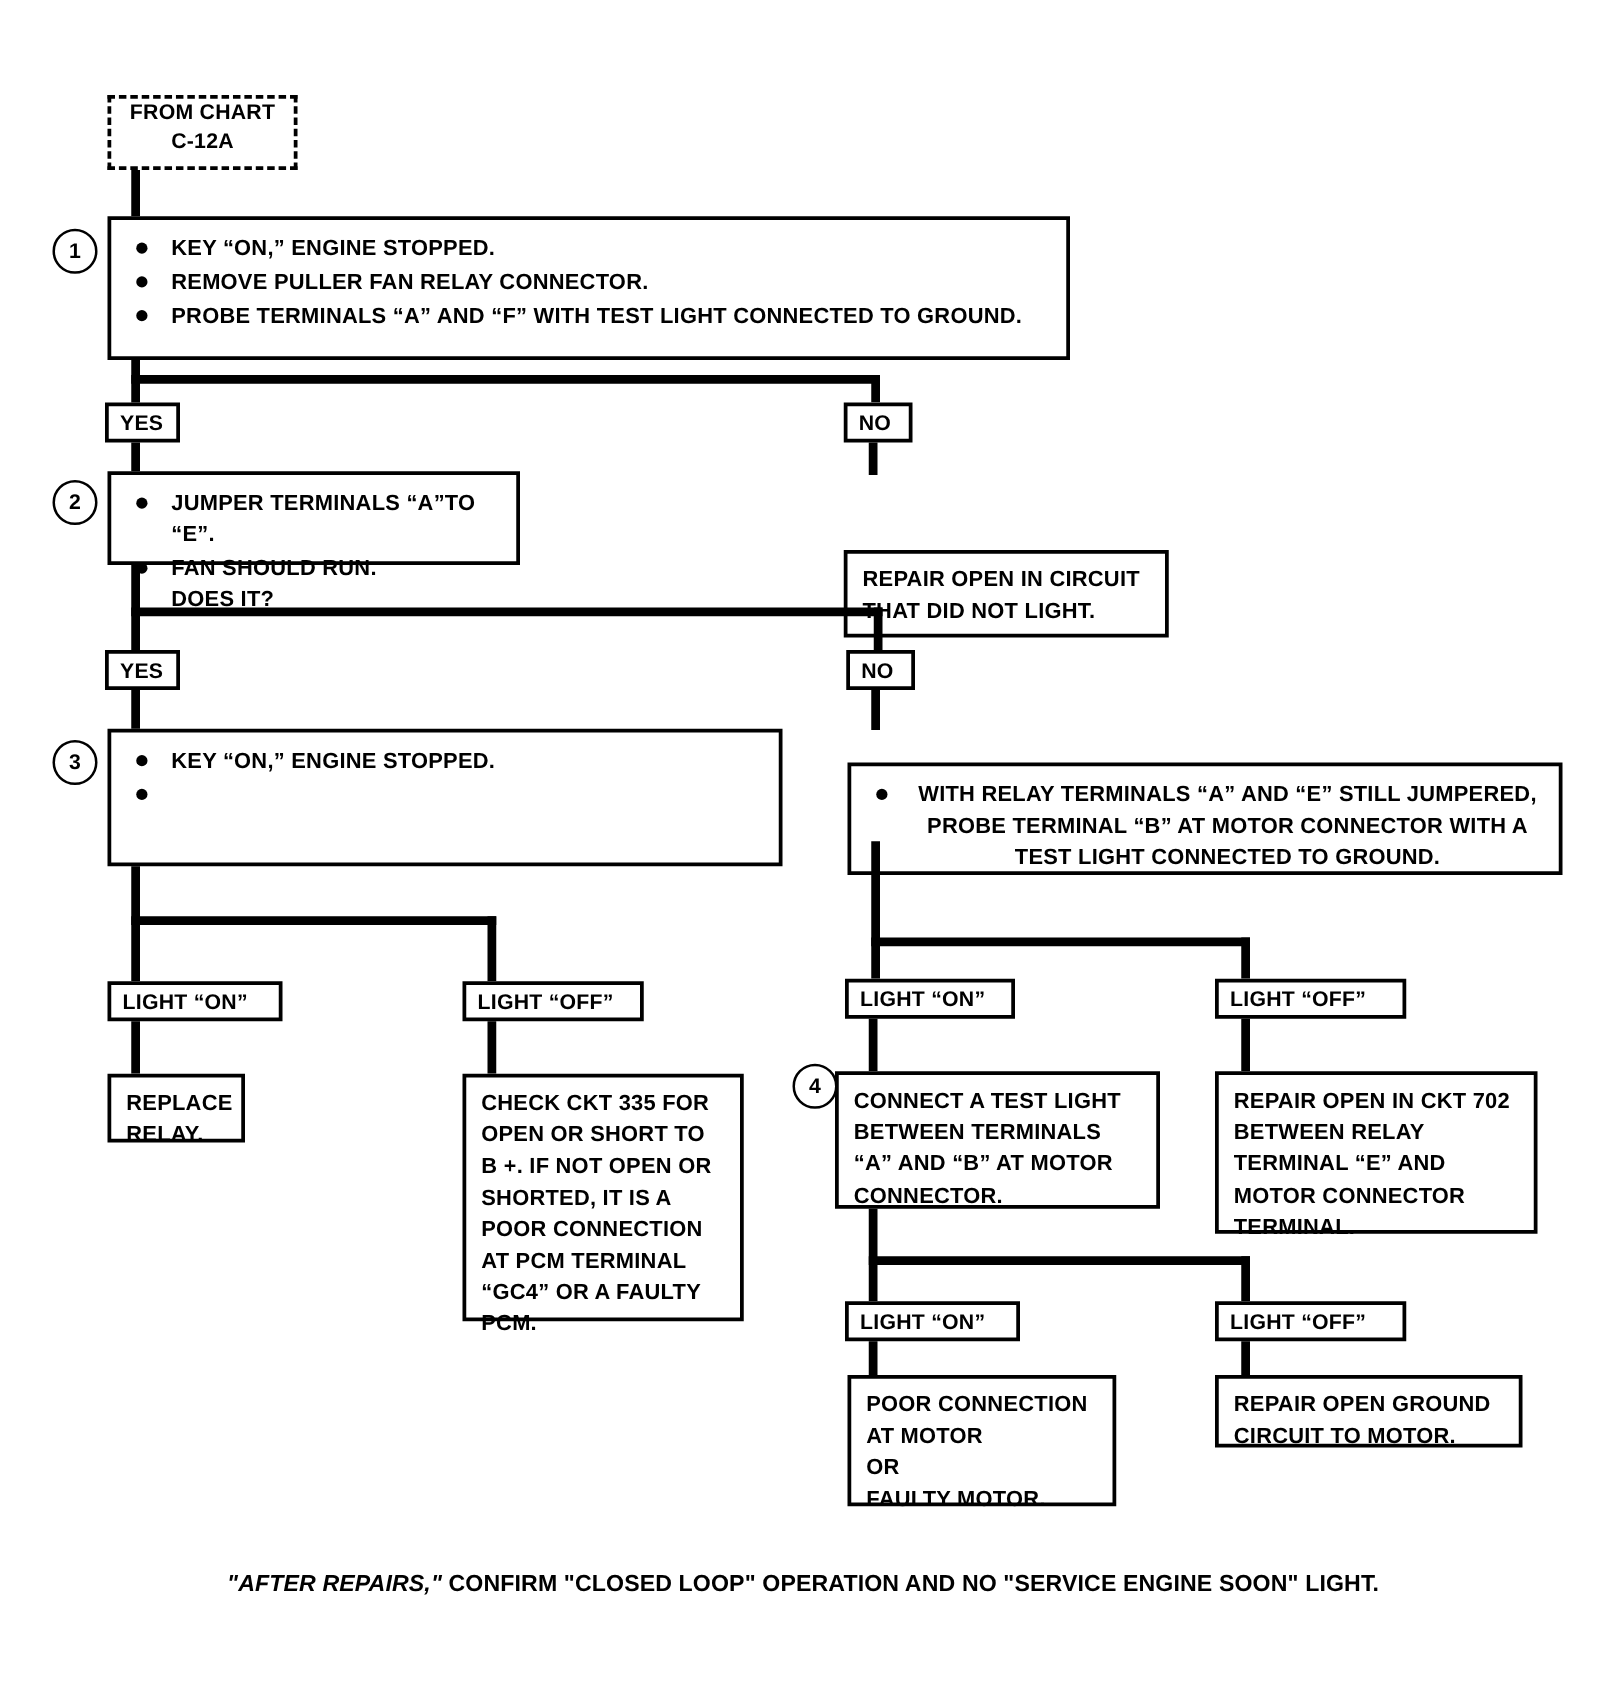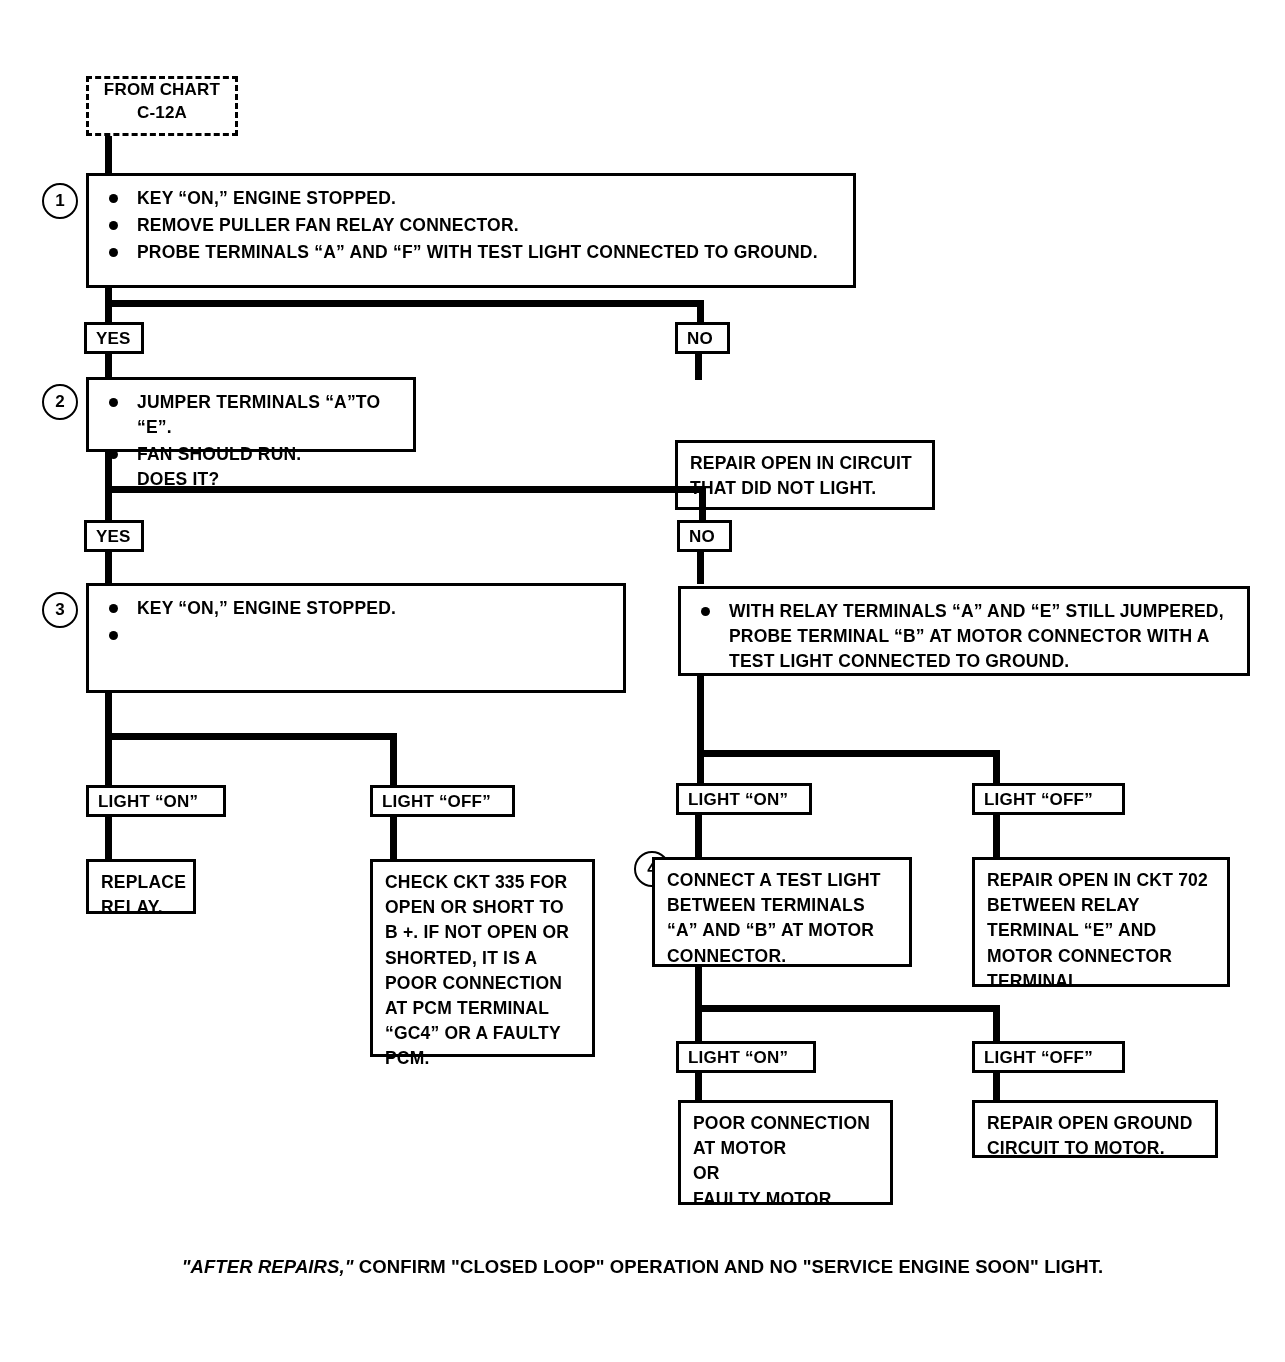--- a/index.html
+++ b/index.html
@@ -196,21 +196,21 @@
   <div class="step-circle" style="left:42px; top:592px;">
     <span>3</span>
   </div>
   <div class="node instr" style="left:86px; top:583px; width:540px; height:110px;">
     <ul>
       <li><span class="bullet"></span><span>KEY “ON,” ENGINE STOPPED.</span></li>
       <li><span class="bullet"></span></li>
     </ul>
   </div>
 
-  <div class="node instr" style="left:678px; top:586px; width:572px; height:90px;">
+  <div class="node instr" style="left:678px; top:610px; width:572px; height:90px;text-align:center;">
     <ul>
       <li><span class="bullet"></span><span>WITH RELAY TERMINALS “A” AND “E” STILL JUMPERED,</span><span class="cont">PROBE TERMINAL “B” AT MOTOR CONNECTOR WITH A</span><span class="cont">TEST LIGHT CONNECTED TO GROUND.</span></li>
     </ul>
   </div>
 
   <div class="line" style="left:105px; top:693px; width:7px; height:92px;"></div>
   <div class="line" style="left:105px; top:733px; width:292px; height:7px;"></div>
   <div class="line" style="left:390px; top:733px; width:7px; height:52px;"></div>
 
   <div class="node label-box" style="left:86px; top:785px; width:140px; height:32px;">
@@ -249,21 +249,21 @@
   <div class="node label-box" style="left:972px; top:783px; width:153px; height:32px;">
     <span>LIGHT “OFF”</span>
   </div>
 
   <div class="line" style="left:695px; top:815px; width:7px; height:42px;"></div>
   <div class="line" style="left:993px; top:815px; width:7px; height:42px;"></div>
 
   <div class="step-circle" style="left:634px; top:851px;">
     <span>4</span>
   </div>
-  <div class="node result" style="left:652px; top:857px; width:260px; height:110px;">
+  <div class="node result" style="left:668px; top:857px; width:260px; height:110px;">
     <div>CONNECT A TEST LIGHT</div>
     <div>BETWEEN TERMINALS</div>
     <div>“A” AND “B” AT MOTOR</div>
     <div>CONNECTOR.</div>
   </div>
 
   <div class="node result" style="left:972px; top:857px; width:258px; height:130px;">
     <div>REPAIR OPEN IN CKT 702</div>
     <div>BETWEEN RELAY</div>
     <div>TERMINAL “E” AND</div>

